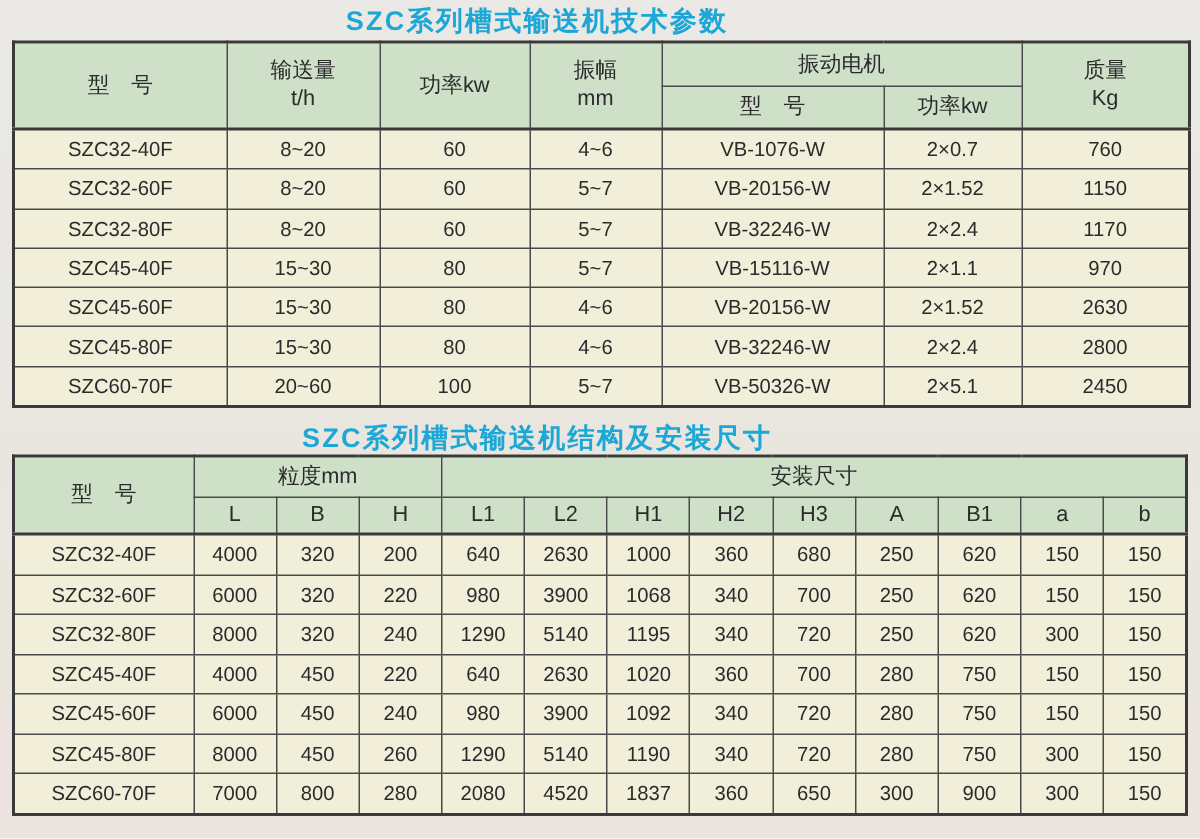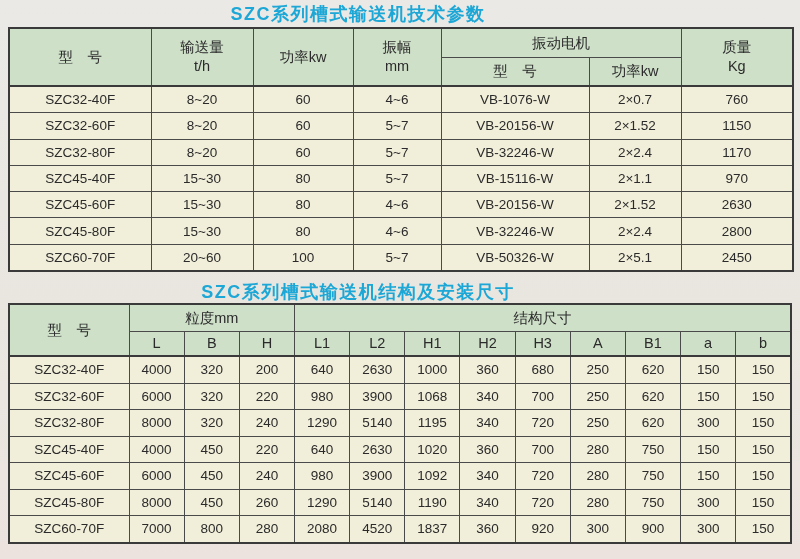--- a/index.html
+++ b/index.html
@@ -166,21 +166,21 @@
       <col>
       <col>
       <col>
       <col>
       <col>
   </colgroup>
   <thead>
     <tr>
       <th rowspan="2">型　号</th>
       <th colspan="3">粒度mm</th>
-      <th colspan="9">结构尺寸</th>
+      <th colspan="9">安装尺寸</th>
     </tr>
     <tr>
       <th>L</th>
       <th>B</th>
       <th>H</th>
       <th>L1</th>
       <th>L2</th>
       <th>H1</th>
       <th>H2</th>
       <th>H3</th>
@@ -283,20 +283,20 @@
       </tr>
       <tr>
         <td>SZC60-70F</td>
         <td>7000</td>
         <td>800</td>
         <td>280</td>
         <td>2080</td>
         <td>4520</td>
         <td>1837</td>
         <td>360</td>
-        <td>920</td>
+        <td>650</td>
         <td>300</td>
         <td>900</td>
         <td>300</td>
         <td>150</td>
       </tr>
     </tbody>
 </table>
 
 </body></html>

